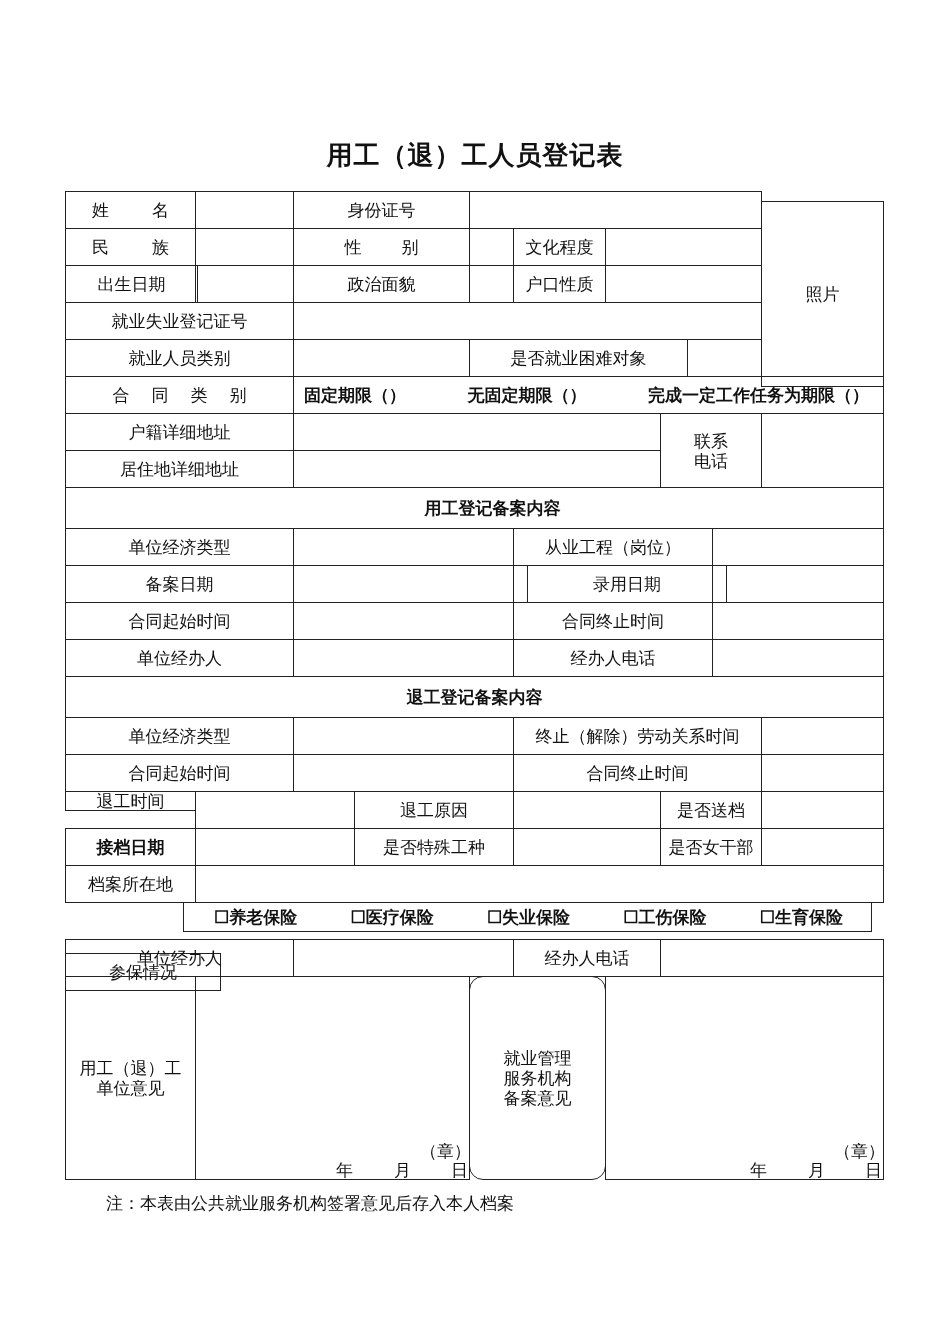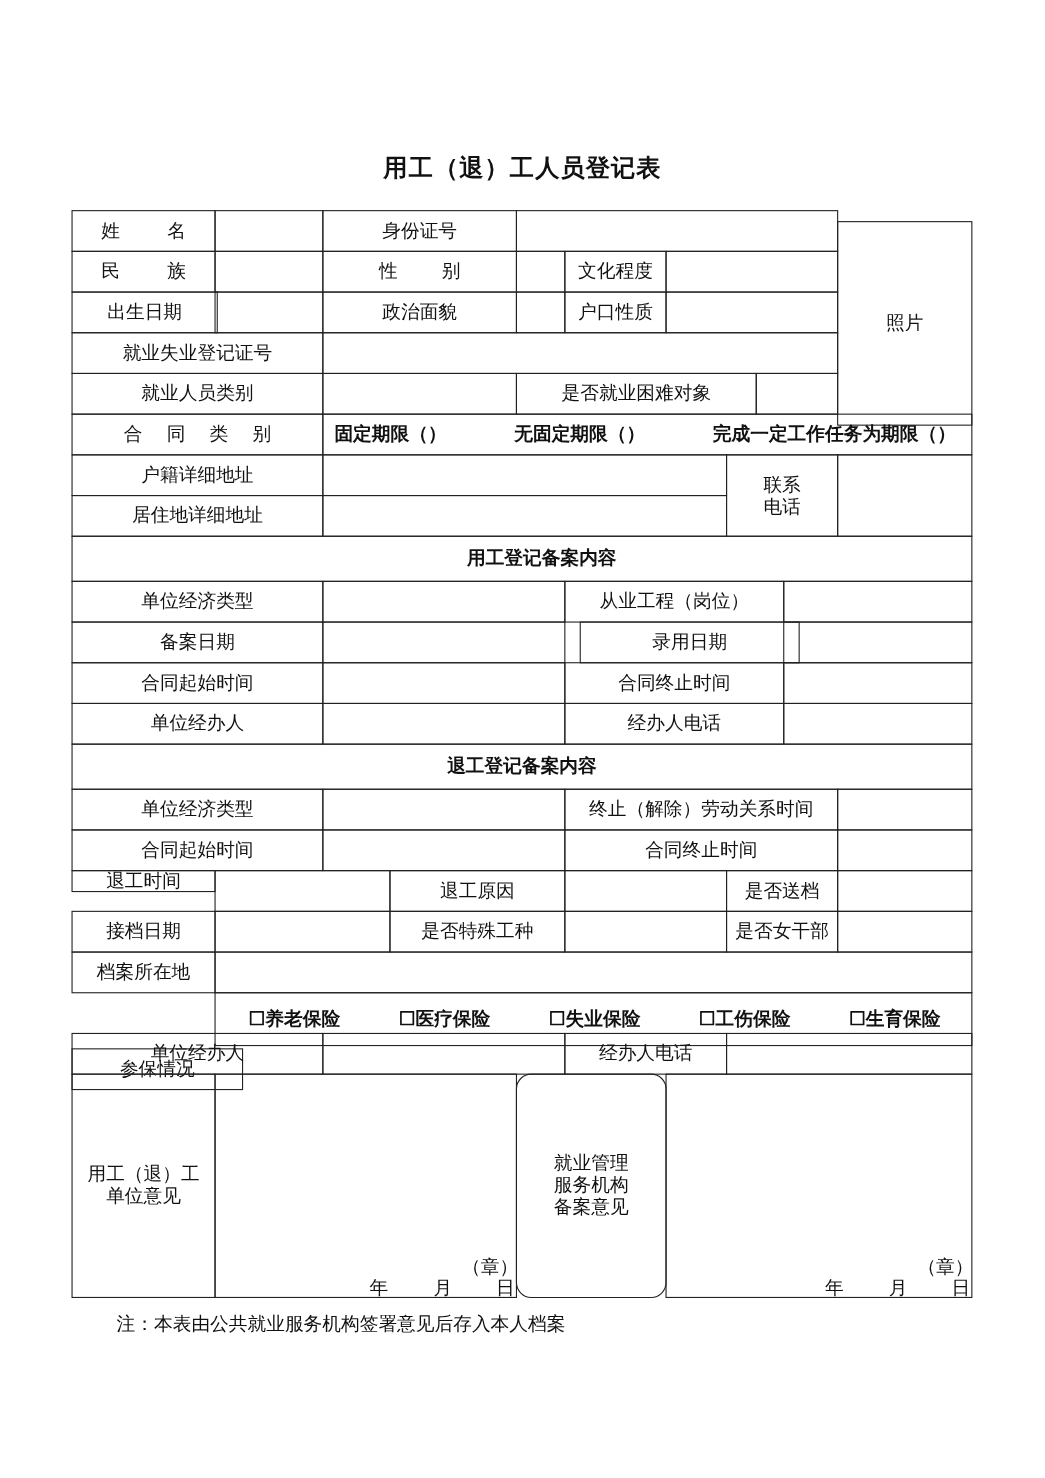--- a/index.html
+++ b/index.html
@@ -1,17 +1,17 @@
 <!DOCTYPE html>
 <html><head>
 <meta charset="utf-8">
 <style>
   html,body{margin:0;padding:0;background:#fff;}
   body{width:950px;height:1344px;position:relative;font-family:"DejaVu Serif","Liberation Serif",serif;color:#111;}
-  .title{position:absolute;left:0;width:950px;top:138px;text-align:center;font-family:Liberation Serif, serif;font-weight:bold;font-size:22px;letter-spacing:1px;}
+  .title{position:absolute;left:0;width:950px;top:138px;text-align:center;font-family:Liberation Serif, serif;font-weight:bold;font-size:26px;letter-spacing:1px;}
   .c{position:absolute;box-sizing:border-box;border:1px solid #222;display:flex;align-items:center;justify-content:center;font-size:17px;text-align:center;line-height:20px;margin:-1px 0 0 -1px;}
   .b{font-family:"DejaVu Sans","Liberation Sans",sans-serif;font-weight:bold;font-size:17px;}
   .sp{justify-content:space-between;padding:0 26px;}
   .stamp{position:absolute;font-size:17px;}
   .note{position:absolute;left:106px;top:1192px;font-size:17px;}
   .opts{justify-content:space-between;padding:0 14px 0 10px;}
   .opts span{white-space:nowrap;font-weight:bold;}
 </style>
 </head>
 <body>
@@ -107,32 +107,32 @@
 <div class="c" style="left:514px;top:755px;width:249px;height:38px;">合同终止时间</div>
 <div class="c" style="left:762px;top:755px;width:123px;height:38px;"></div>
 
 <div class="c" style="left:66px;top:792px;width:131px;height:20px;">退工时间</div>
 <div class="c" style="left:196px;top:792px;width:160px;height:38px;"></div>
 <div class="c" style="left:355px;top:792px;width:160px;height:38px;">退工原因</div>
 <div class="c" style="left:514px;top:792px;width:148px;height:38px;"></div>
 <div class="c" style="left:661px;top:792px;width:102px;height:38px;">是否送档</div>
 <div class="c" style="left:762px;top:792px;width:123px;height:38px;"></div>
 
-<div class="c" style="left:66px;top:829px;width:131px;height:38px;">接档日期</div>
+<div class="c" style="left:66px;top:829px;width:131px;height:38px;font-weight:bold;">接档日期</div>
 <div class="c" style="left:196px;top:829px;width:160px;height:38px;"></div>
 <div class="c" style="left:355px;top:829px;width:160px;height:38px;">是否特殊工种</div>
 <div class="c" style="left:514px;top:829px;width:148px;height:38px;"></div>
 <div class="c" style="left:661px;top:829px;width:102px;height:38px;">是否女干部</div>
 <div class="c" style="left:762px;top:829px;width:123px;height:38px;"></div>
 
 <div class="c" style="left:66px;top:866px;width:131px;height:38px;">档案所在地</div>
 <div class="c" style="left:196px;top:866px;width:689px;height:38px;"></div>
 
 <div class="c" style="left:66px;top:954px;width:156px;height:38px;">参保情况</div>
-<div class="c opts" style="left:196px;top:903px;width:689px;height:49px;padding:0 28px 0 30px;">
+<div class="c opts" style="left:184px;top:903px;width:689px;height:30px;padding:0 28px 0 30px;">
   <span>☐养老保险</span>
   <span>☐医疗保险</span>
   <span>☐失业保险</span>
   <span>☐工伤保险</span>
   <span>☐生育保险</span>
 </div>
 
 <div class="c" style="left:66px;top:940px;width:229px;height:38px;">单位经办人</div>
 <div class="c" style="left:294px;top:940px;width:221px;height:38px;"></div>
 <div class="c" style="left:514px;top:940px;width:148px;height:38px;">经办人电话</div>

